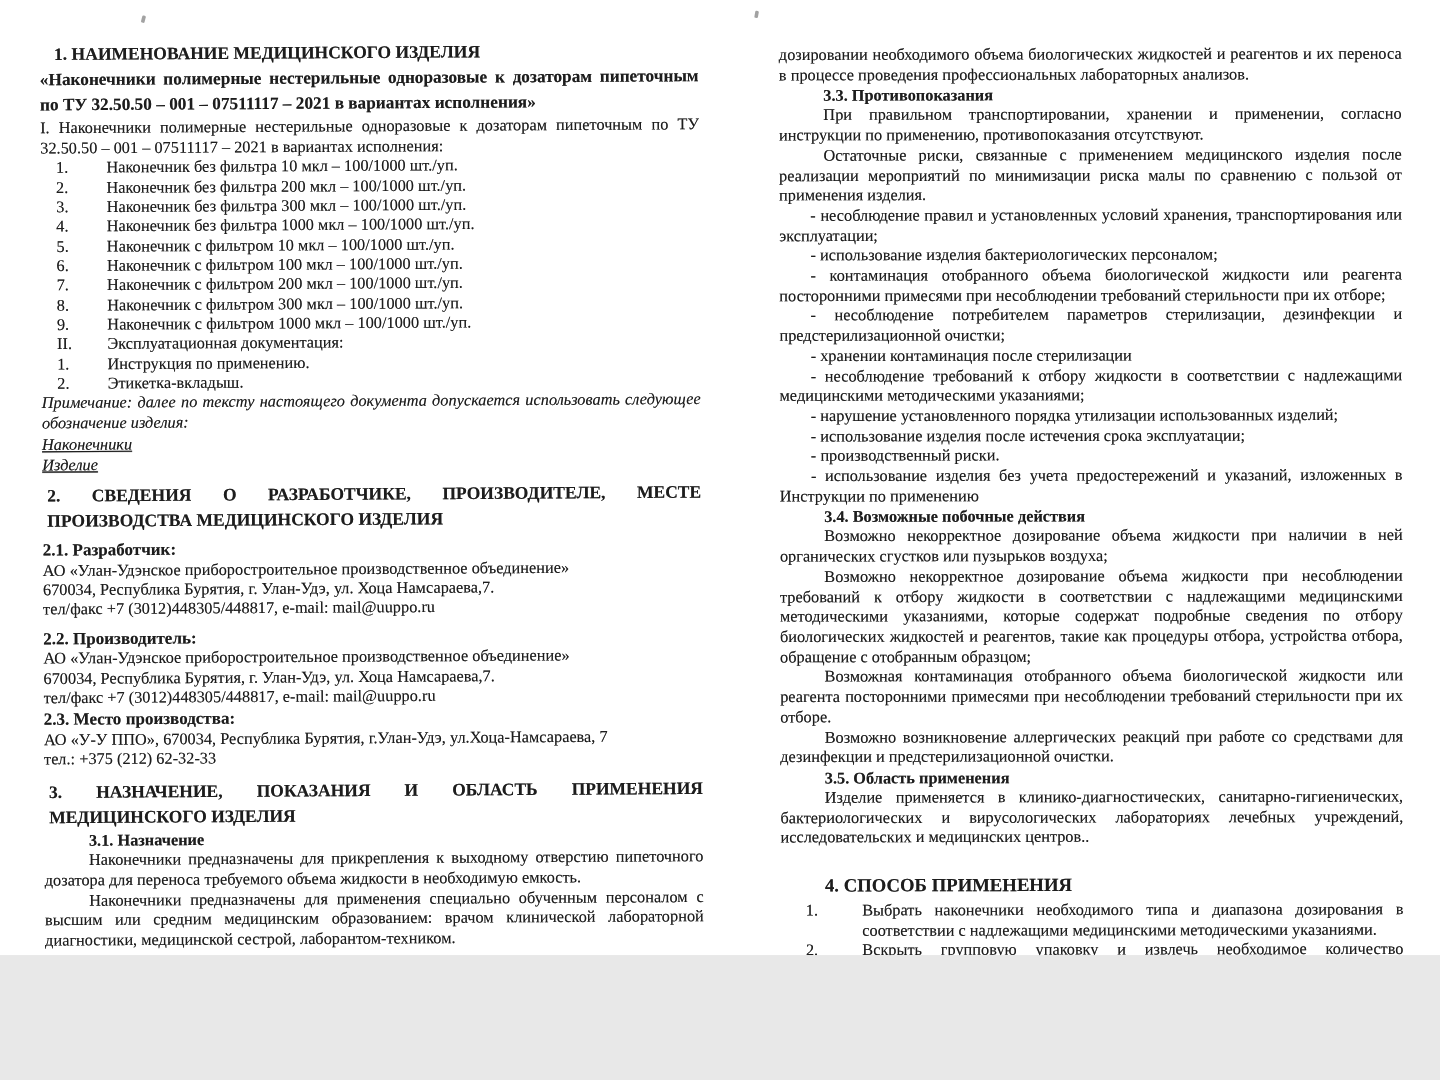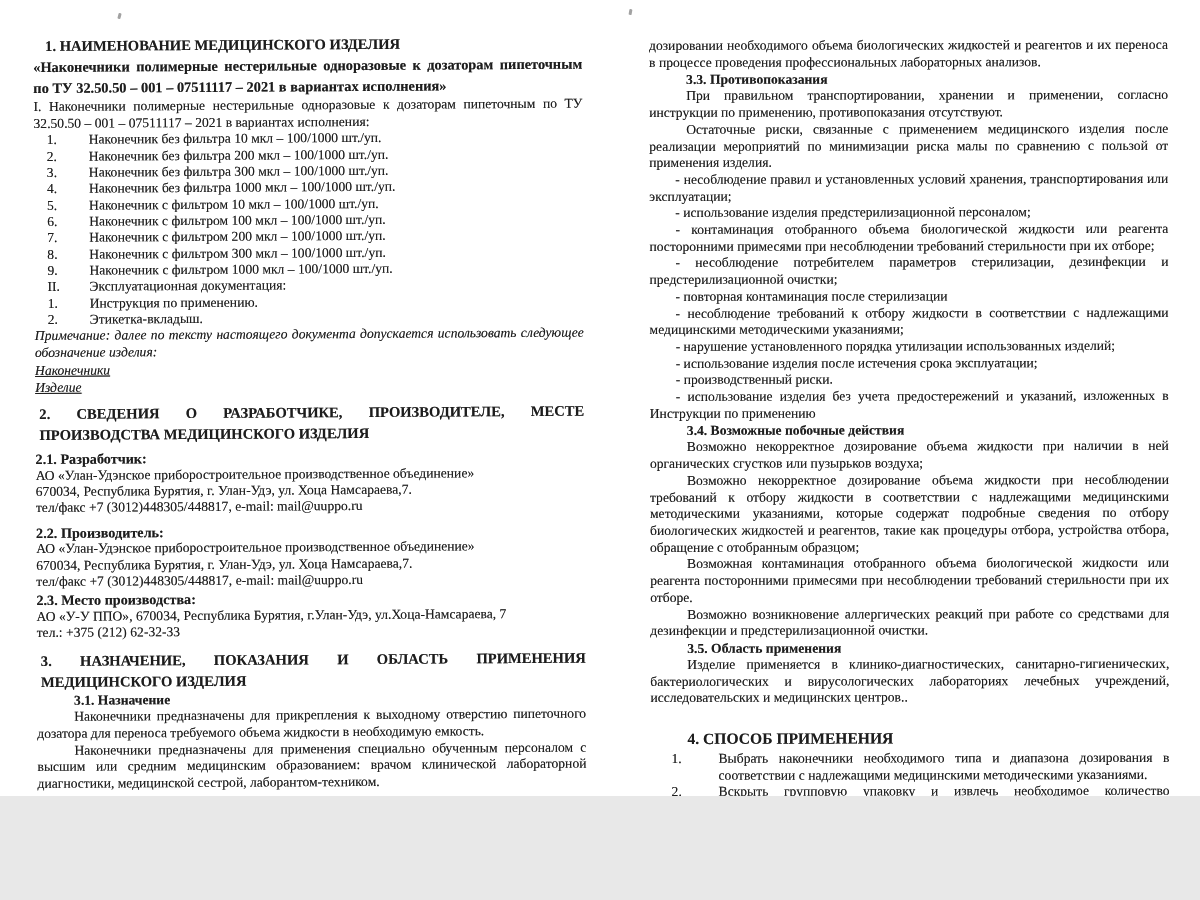--- a/index.html
+++ b/index.html
@@ -133,24 +133,24 @@
   </div>
 
   <div class="col col-right">
     <p class="body noind">дозировании необходимого объема биологических жидкостей и реагентов и их переноса в процессе проведения профессиональных лабораторных анализов.</p>
 
     <div class="sub-title mt2">3.3. Противопоказания</div>
     <p class="body">При правильном транспортировании, хранении и применении, согласно инструкции по применению, противопоказания отсутствуют.</p>
     <p class="body">Остаточные риски, связанные с применением медицинского изделия после реализации мероприятий по минимизации риска малы по сравнению с пользой от применения изделия.</p>
 
     <p class="bullet">- несоблюдение правил и установленных условий хранения, транспортирования или эксплуатации;</p>
-    <p class="bullet">- использование изделия предстерилизационной персоналом;</p>
+    <p class="bullet">- использование изделия бактериологических персоналом;</p>
     <p class="bullet">- контаминация отобранного объема биологической жидкости или реагента посторонними примесями при несоблюдении требований стерильности при их отборе;</p>
     <p class="bullet">- несоблюдение потребителем параметров стерилизации, дезинфекции и предстерилизационной очистки;</p>
-    <p class="bullet">- повторная контаминация после стерилизации</p>
+    <p class="bullet">- хранении контаминация после стерилизации</p>
     <p class="bullet">- несоблюдение требований к отбору жидкости в соответствии с надлежащими медицинскими методическими указаниями;</p>
     <p class="bullet">- нарушение установленного порядка утилизации использованных изделий;</p>
     <p class="bullet">- использование изделия после истечения срока эксплуатации;</p>
     <p class="bullet">- производственный риски.</p>
     <p class="bullet">- использование изделия без учета предостережений и указаний, изложенных в Инструкции по применению</p>
 
     <div class="sub-title">3.4. Возможные побочные действия</div>
     <p class="body">Возможно некорректное дозирование объема жидкости при наличии в ней органических сгустков или пузырьков воздуха;</p>
     <p class="body">Возможно некорректное дозирование объема жидкости при несоблюдении требований к отбору жидкости в соответствии с надлежащими медицинскими методическими указаниями, которые содержат подробные сведения по отбору биологических жидкостей и реагентов, такие как процедуры отбора, устройства отбора, обращение с отобранным образцом;</p>
     <p class="body">Возможная контаминация отобранного объема биологической жидкости или реагента посторонними примесями при несоблюдении требований стерильности при их отборе.</p>

